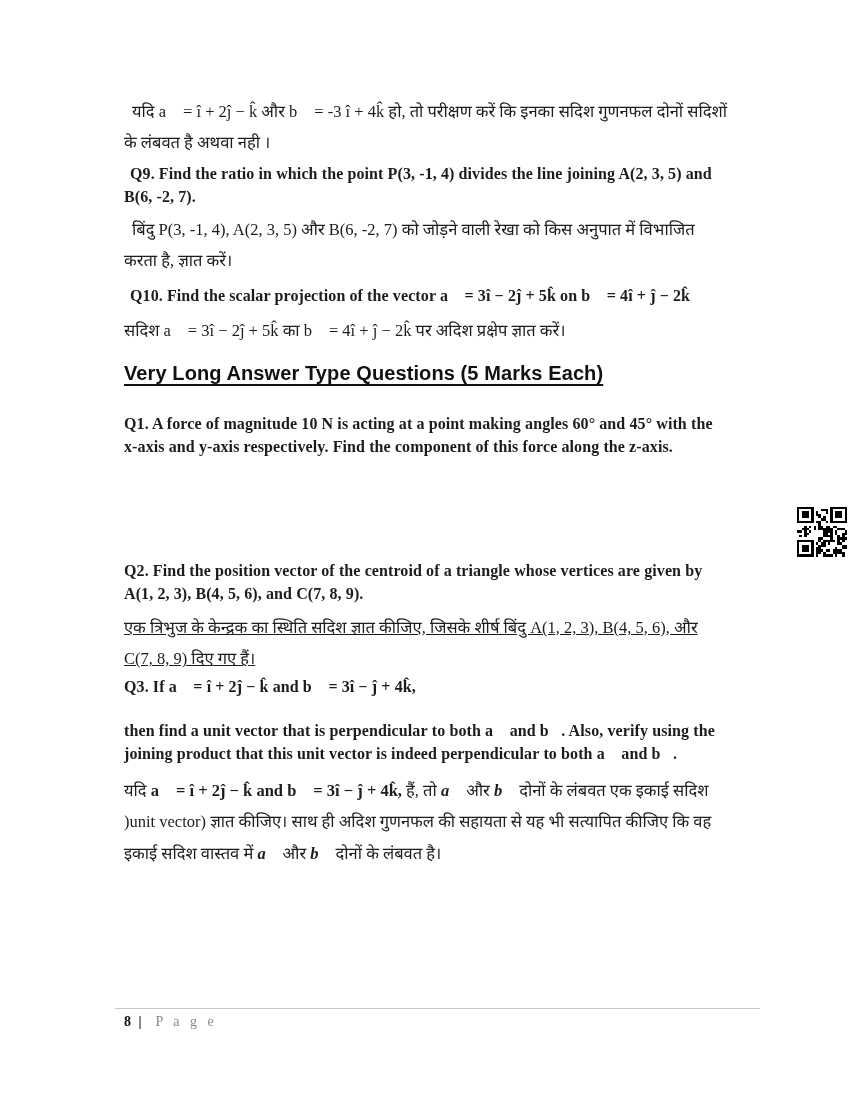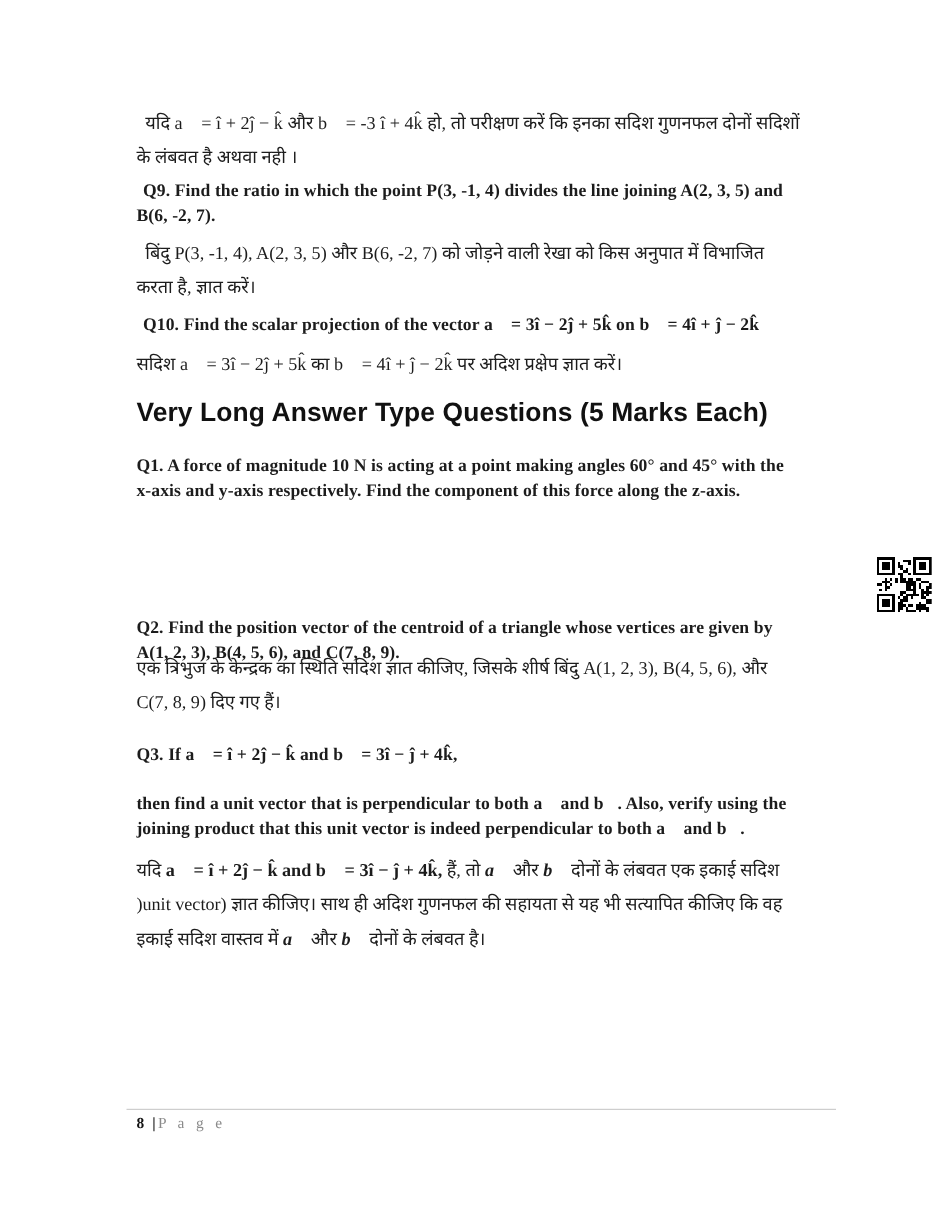--- a/index.html
+++ b/index.html
@@ -26,39 +26,40 @@
   }
   .hi {
     font-size: 16.5px;
     line-height: 1.9;
     font-weight: 500;
   }
   .b  { font-weight: 700; }
   .bi { font-weight: 700; font-style: italic; }
   .heading {
     font-family: "Liberation Sans", sans-serif;
-    font-size: 24px;
+    font-size: 20px;
     font-weight: 700;
     color: #111111;
+    text-decoration: underline;
     text-decoration-thickness: 2px;
     text-underline-offset: 4px;
     letter-spacing: 0.1px;
   }
   .ind6 { text-indent: 6px; }
   .ind8 { text-indent: 8px; }
   .b1  { top: 96px; }
   .b2  { top: 163px; }
   .b3  { top: 214px; }
   .b4  { top: 285px; }
   .b5  { top: 315px; }
   .b6  { top: 362px; }
   .b7  { top: 413px; }
   .b8  { top: 464px; }
   .b9  { top: 548px; margin-top: 12px; }
-  .b10 { top: 592px; }
+  .b10 { top: 612px; text-decoration: underline; }
   .b11 { top: 676px; }
   .b12 { top: 720px; }
   .b13 { top: 775px; }
   .b14 { top: 868px; }
   .qr {
     position: absolute;
     left: 797px;
     top: 503px;
     width: 50px;
     height: 57px;
@@ -73,21 +74,21 @@
     border-top: 1px solid #c9c9c9;
   }
   .footer {
     position: absolute;
     left: 124px;
     top: 1014px;
     font-family: "Liberation Serif", serif;
     font-size: 14px;
   }
   .pnum { color: #111111; font-weight: 700; letter-spacing: 2px; }
-  .pword { color: #8a8a8a; font-weight: 500; letter-spacing: 3.5px; margin-left: 0; }
+  .pword { color: #8a8a8a; font-weight: 500; letter-spacing: 3.5px; margin-left: 12px; }
 </style>
 </head>
 <body>
 
 <div class="page">
 
   <p class="block hi ind8 b1">यदि a⃗ = î + 2ĵ − k̂   और b⃗ = -3 î + 4k̂  हो, तो  परीक्षण  करें  कि इनका  सदिश    गुणनफल दोनों सदिशों के लंबवत है  अथवा  नही  ।</p>
 
   <p class="block en ind6 b2">Q9. Find the ratio in which the point P(3, -1, 4) divides the line joining A(2, 3, 5) and B(6, -2, 7).</p>
 

